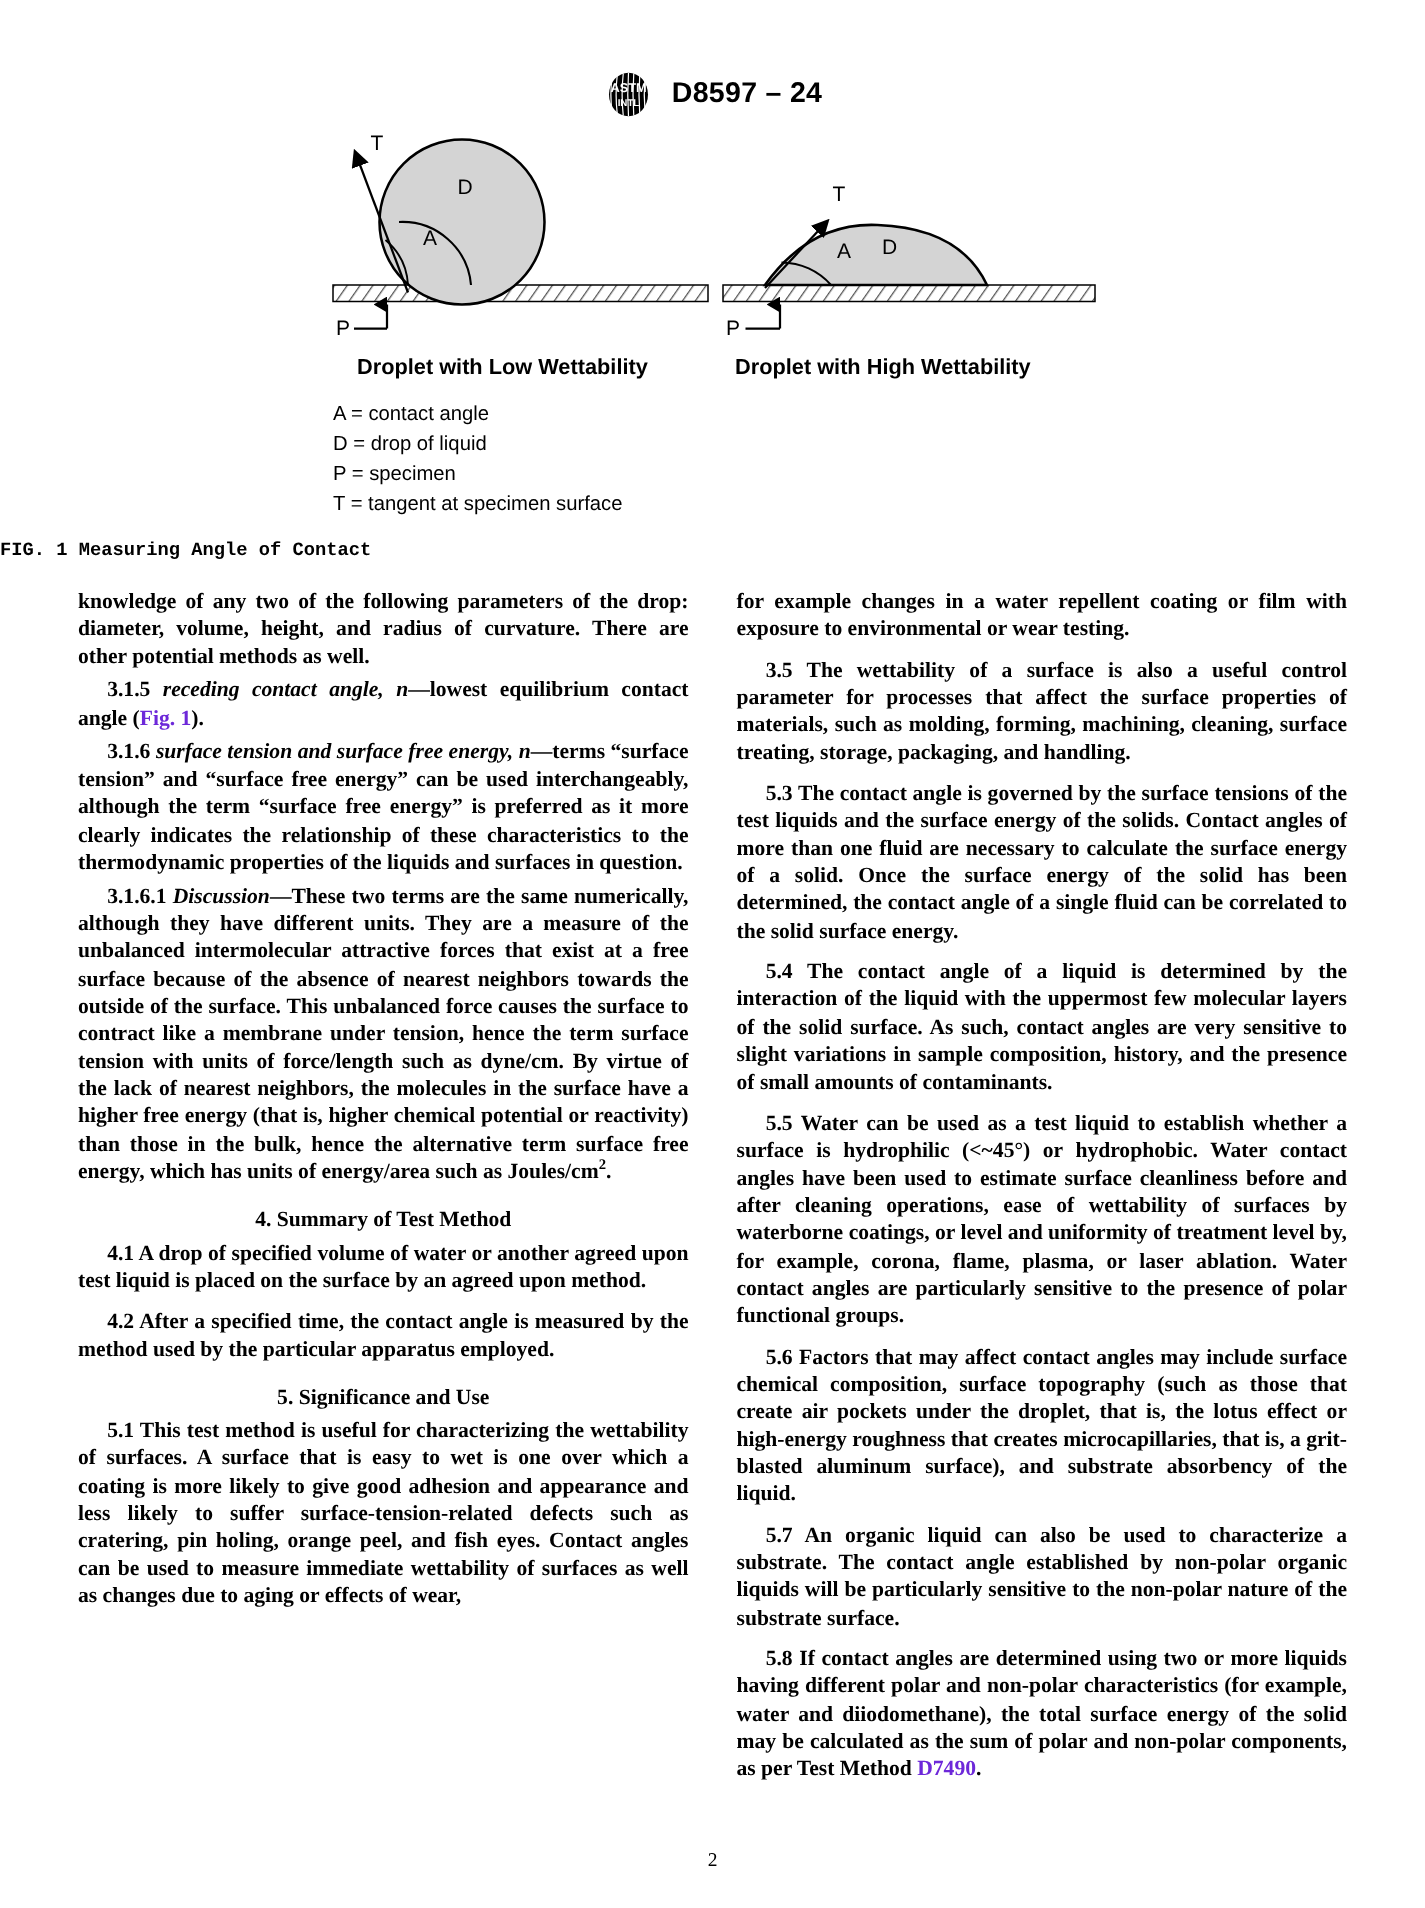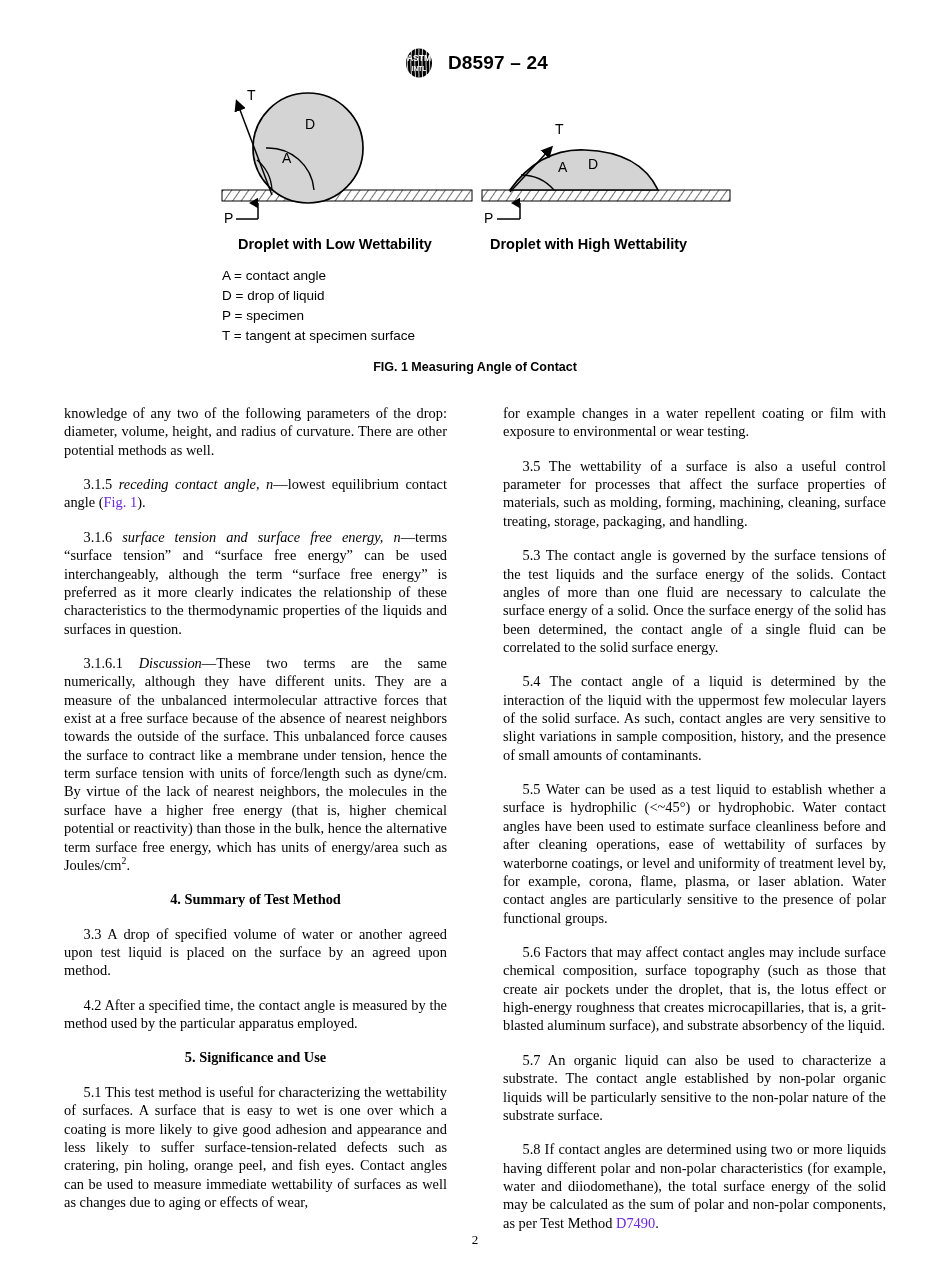--- a/index.html
+++ b/index.html
@@ -46,22 +46,21 @@
     position: absolute;
     top: 86px;
     left: 0;
     width: 950px;
   }
   .figure-svg {
     display: block;
     margin: 0 auto;
   }
   .fig-caption {
-    text-align: center;
-    font-family: Liberation Sans, sans-serif;
+    font-family: Liberation Mono, monospace;
     font-weight: bold;
     font-size: 12.5px;
     margin-top: 4px;
   }
 
   
   .columns {
     position: absolute;
     top: 388px;
     left: 48px;
@@ -70,23 +69,24 @@
     gap: 24px;
   }
   .col {
     width: 415px;
     font-size: 14.4px;
     line-height: 1.275;
     text-align: justify;
     text-justify: inter-word;
   }
   .col p {
-    margin: 16px;
+    margin: 4px;
     text-indent: 1.35em;
     hyphens: manual;
+    font-weight: bold;
   }
   .col p.noindent {
     text-indent: 0;
   }
   .col p + p {
     margin-top: 0.30em;
   }
   .col p.gap-before {
     margin-top: 0.62em;
   }
@@ -206,21 +206,21 @@
 
       <p><span>3.1.5</span> <span class="it">receding contact angle, n</span><span>—lowest equilibrium contact angle (</span><span class="link">Fig. 1</span><span>).</span></p>
 
 
       <p><span>3.1.6</span> <span class="it">surface tension and surface free energy, n</span><span>—terms “surface tension” and “surface free energy” can be used interchangeably, although the term “surface free energy” is preferred as it more clearly indicates the relationship of these characteristics to the thermodynamic properties of the liquids and surfaces in question.</span></p>
 
       <p><span>3.1.6.1</span> <span class="it">Discussion</span><span>—These two terms are the same numerically, although they have different units. They are a measure of the unbalanced intermolecular attractive forces that exist at a free surface because of the absence of nearest neighbors towards the outside of the surface. This unbalanced force causes the surface to contract like a membrane under tension, hence the term surface tension with units of force/length such as dyne/cm. By virtue of the lack of nearest neighbors, the molecules in the surface have a higher free energy (that is, higher chemical potential or reactivity) than those in the bulk, hence the alternative term surface free energy, which has units of energy/area such as Joules/cm</span><sup>2</sup><span>.</span></p>
 
       <h2 class="section-head">4.  Summary of Test Method</h2>
 
-      <p>3.3  A drop of specified volume of water or another agreed upon test liquid is placed on the surface by an agreed upon method.</p>
+      <p>4.1  A drop of specified volume of water or another agreed upon test liquid is placed on the surface by an agreed upon method.</p>
 
       <p class="gap-before">4.2  After a specified time, the contact angle is measured by the method used by the particular apparatus employed.</p>
 
       <h2 class="section-head">5.  Significance and Use</h2>
 
       <p>5.1  This test method is useful for characterizing the wettability of surfaces. A surface that is easy to wet is one over which a coating is more likely to give good adhesion and appearance and less likely to suffer surface-tension-related defects such as cratering, pin holing, orange peel, and fish eyes. Contact angles can be used to measure immediate wettability of surfaces as well as changes due to aging or effects of wear,</p>
     </div>
 
     <div class="col">
 

